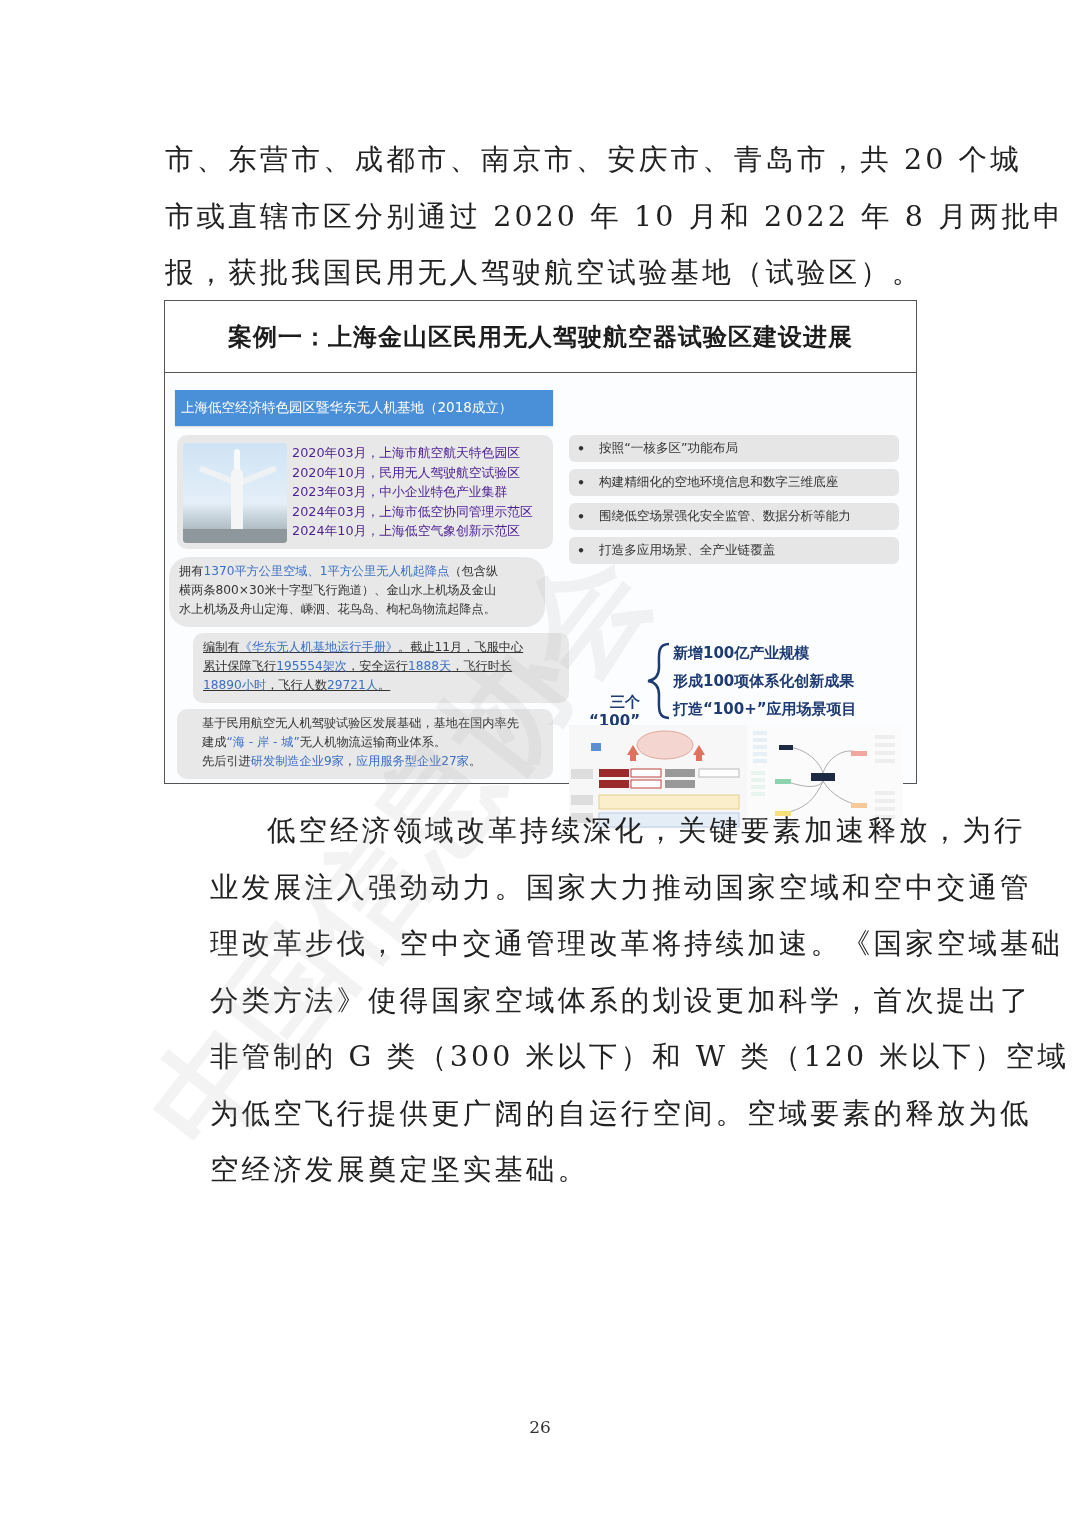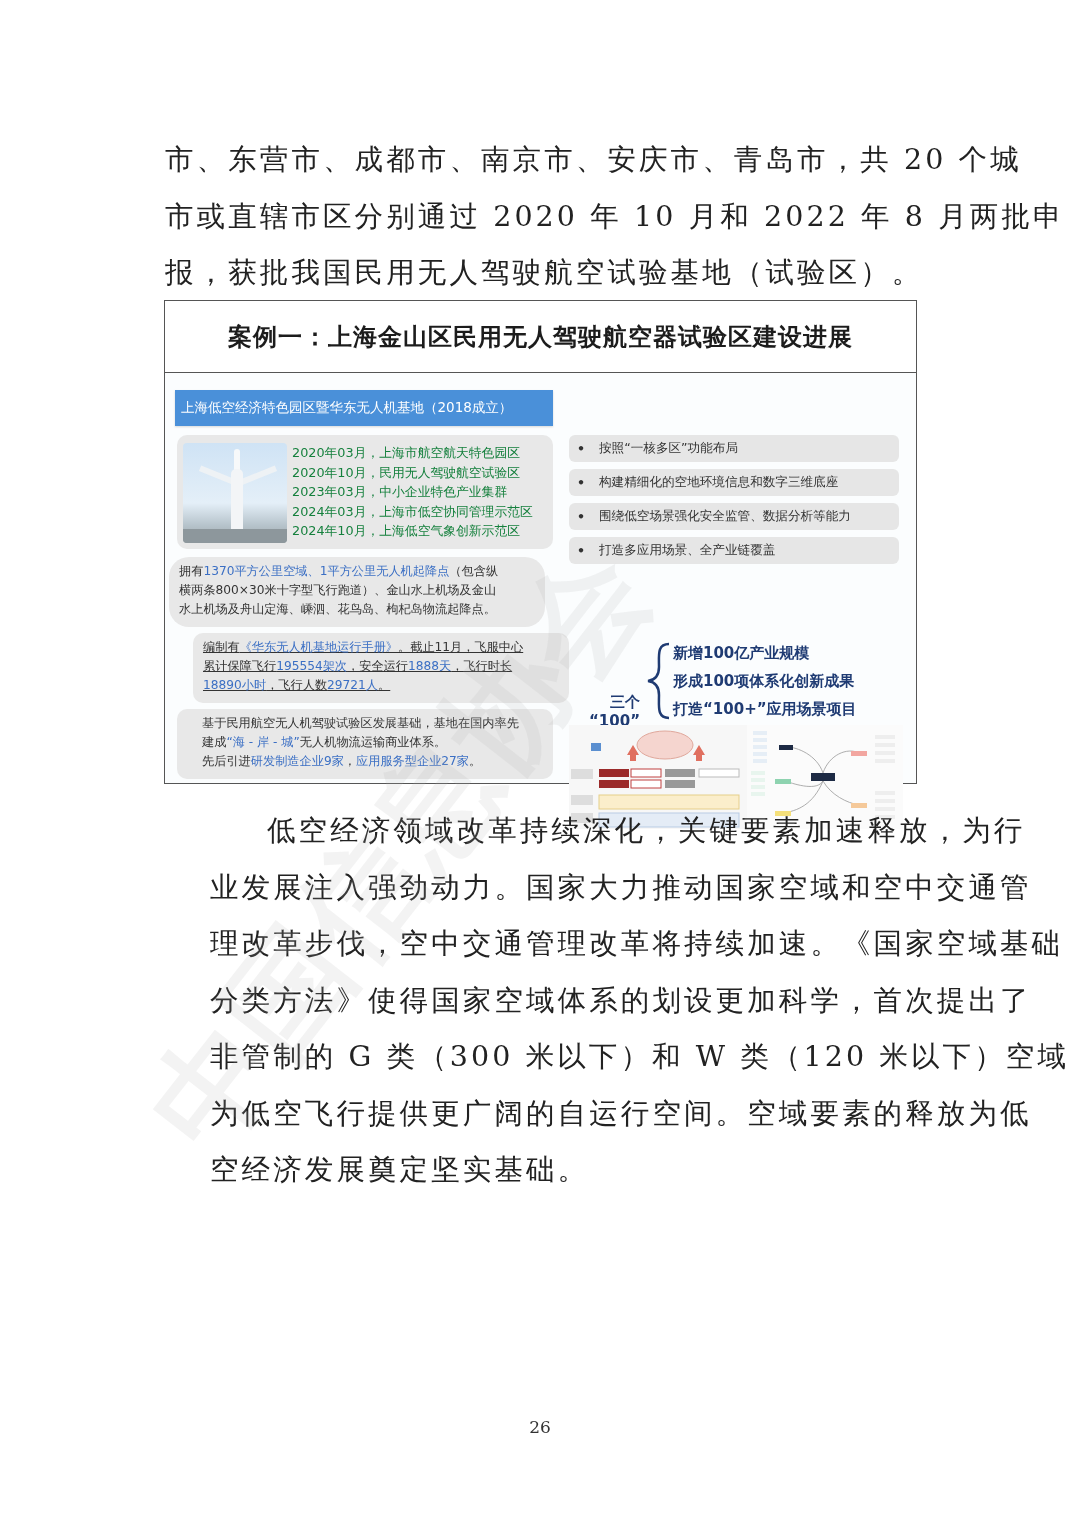--- a/index.html
+++ b/index.html
@@ -51,21 +51,21 @@
     position: absolute; left: 6px; top: 8px; width: 104px; height: 100px; border-radius: 4px;
     background: linear-gradient(180deg, #cfe3f5 0%, #e4eff8 60%, #b7c4cc 82%, #9aa4a8 100%);
     overflow: hidden;
   }
   .photo .tower { position: absolute; left: 48px; top: 26px; width: 12px; height: 62px; background: #f3f5f7; border-radius: 5px 5px 0 0; }
   .photo .wing-l { position: absolute; left: 14px; top: 38px; width: 42px; height: 6px; background: #eef2f5; transform: rotate(22deg); transform-origin: right center; }
   .photo .wing-r { position: absolute; left: 54px; top: 38px; width: 42px; height: 6px; background: #eef2f5; transform: rotate(-22deg); transform-origin: left center; }
   .photo .spire { position: absolute; left: 51px; top: 6px; width: 6px; height: 30px; background: #f7f9fa; border-radius: 3px 3px 0 0; }
   .photo .ground { position: absolute; left: 0; bottom: 0; width: 100%; height: 14px; background: #8d979c; }
 
-  .timeline { position: absolute; left: 115px; top: 8px; font-size: 12.8px; line-height: 19.5px; color: #15803d; }
+  .timeline { position: absolute; left: 115px; top: 8px; font-size: 12.8px; line-height: 19.5px; color: #4c1d95; }
   .timeline div { white-space: nowrap; }
 
   .hl { color: #3b6fc4; }
 
   .bullet {
     position: absolute; left: 404px; width: 330px; height: 27px; background: #e6e6e6; border-radius: 6px;
     font-family: "DejaVu Sans", "Liberation Sans", sans-serif; font-size: 12.6px; color: #333;
     display: flex; align-items: center; padding-left: 8px;
   }
   .bullet .dot { width: 22px; font-weight: bold; }

